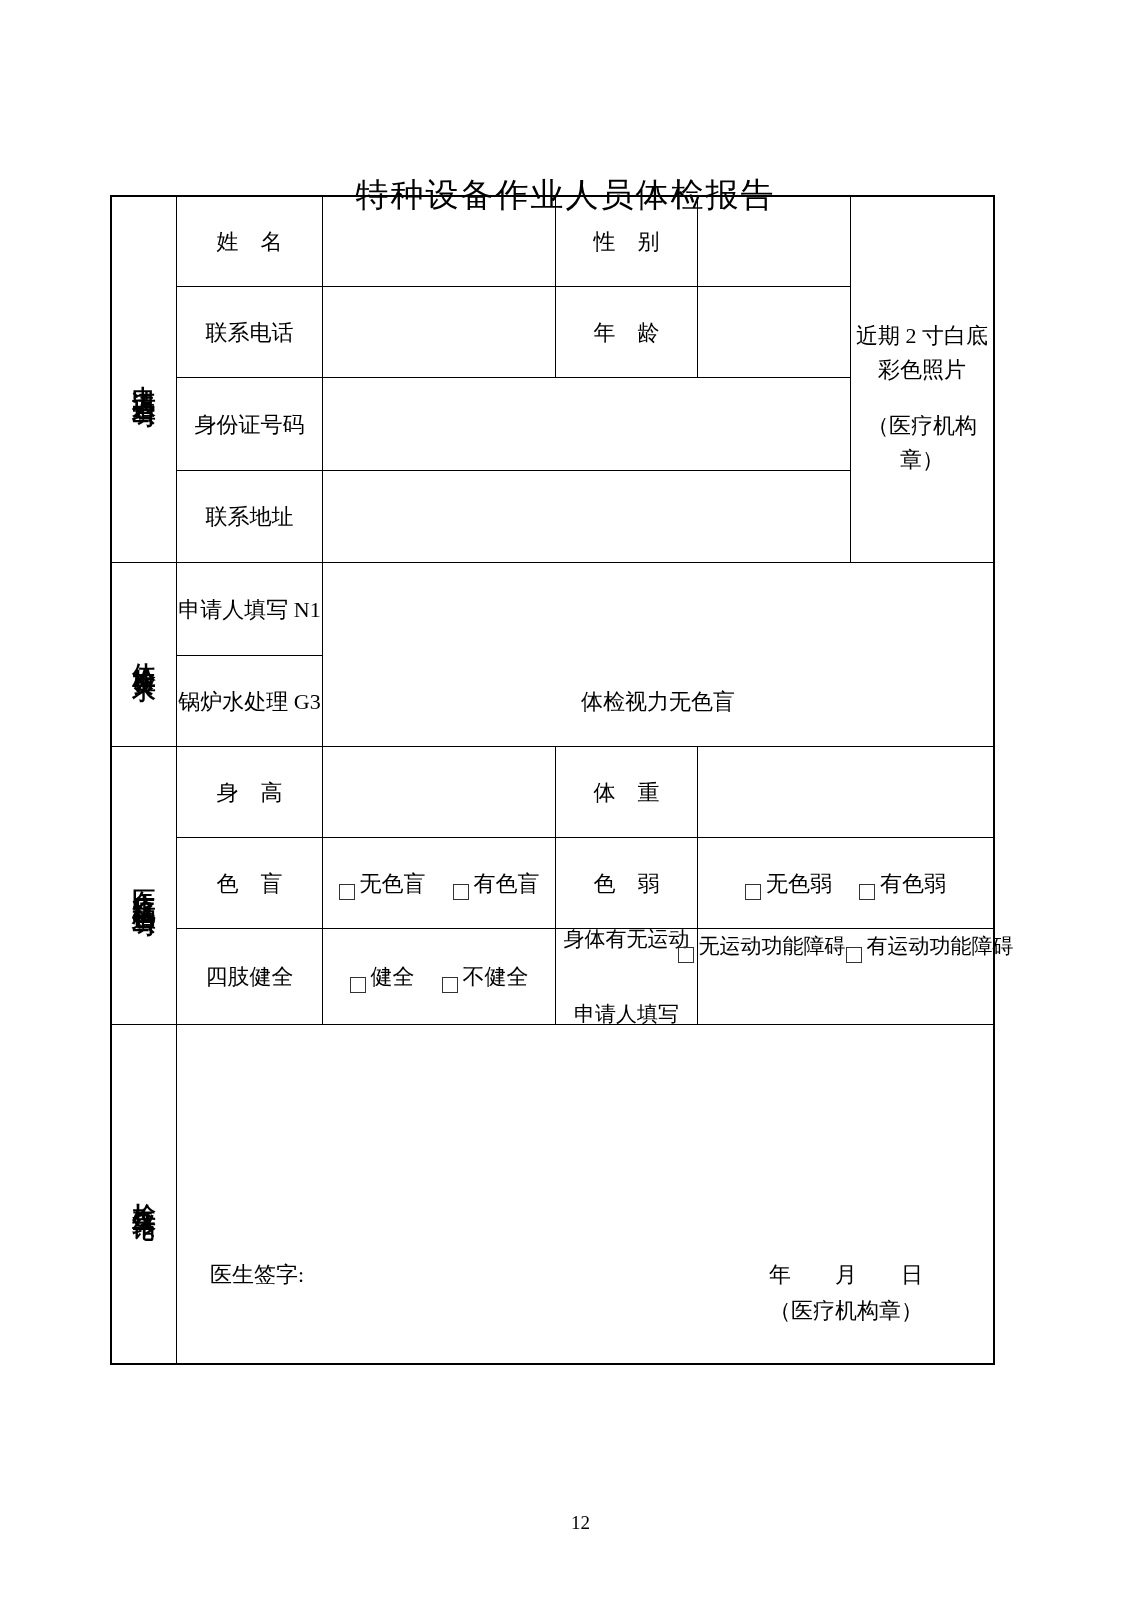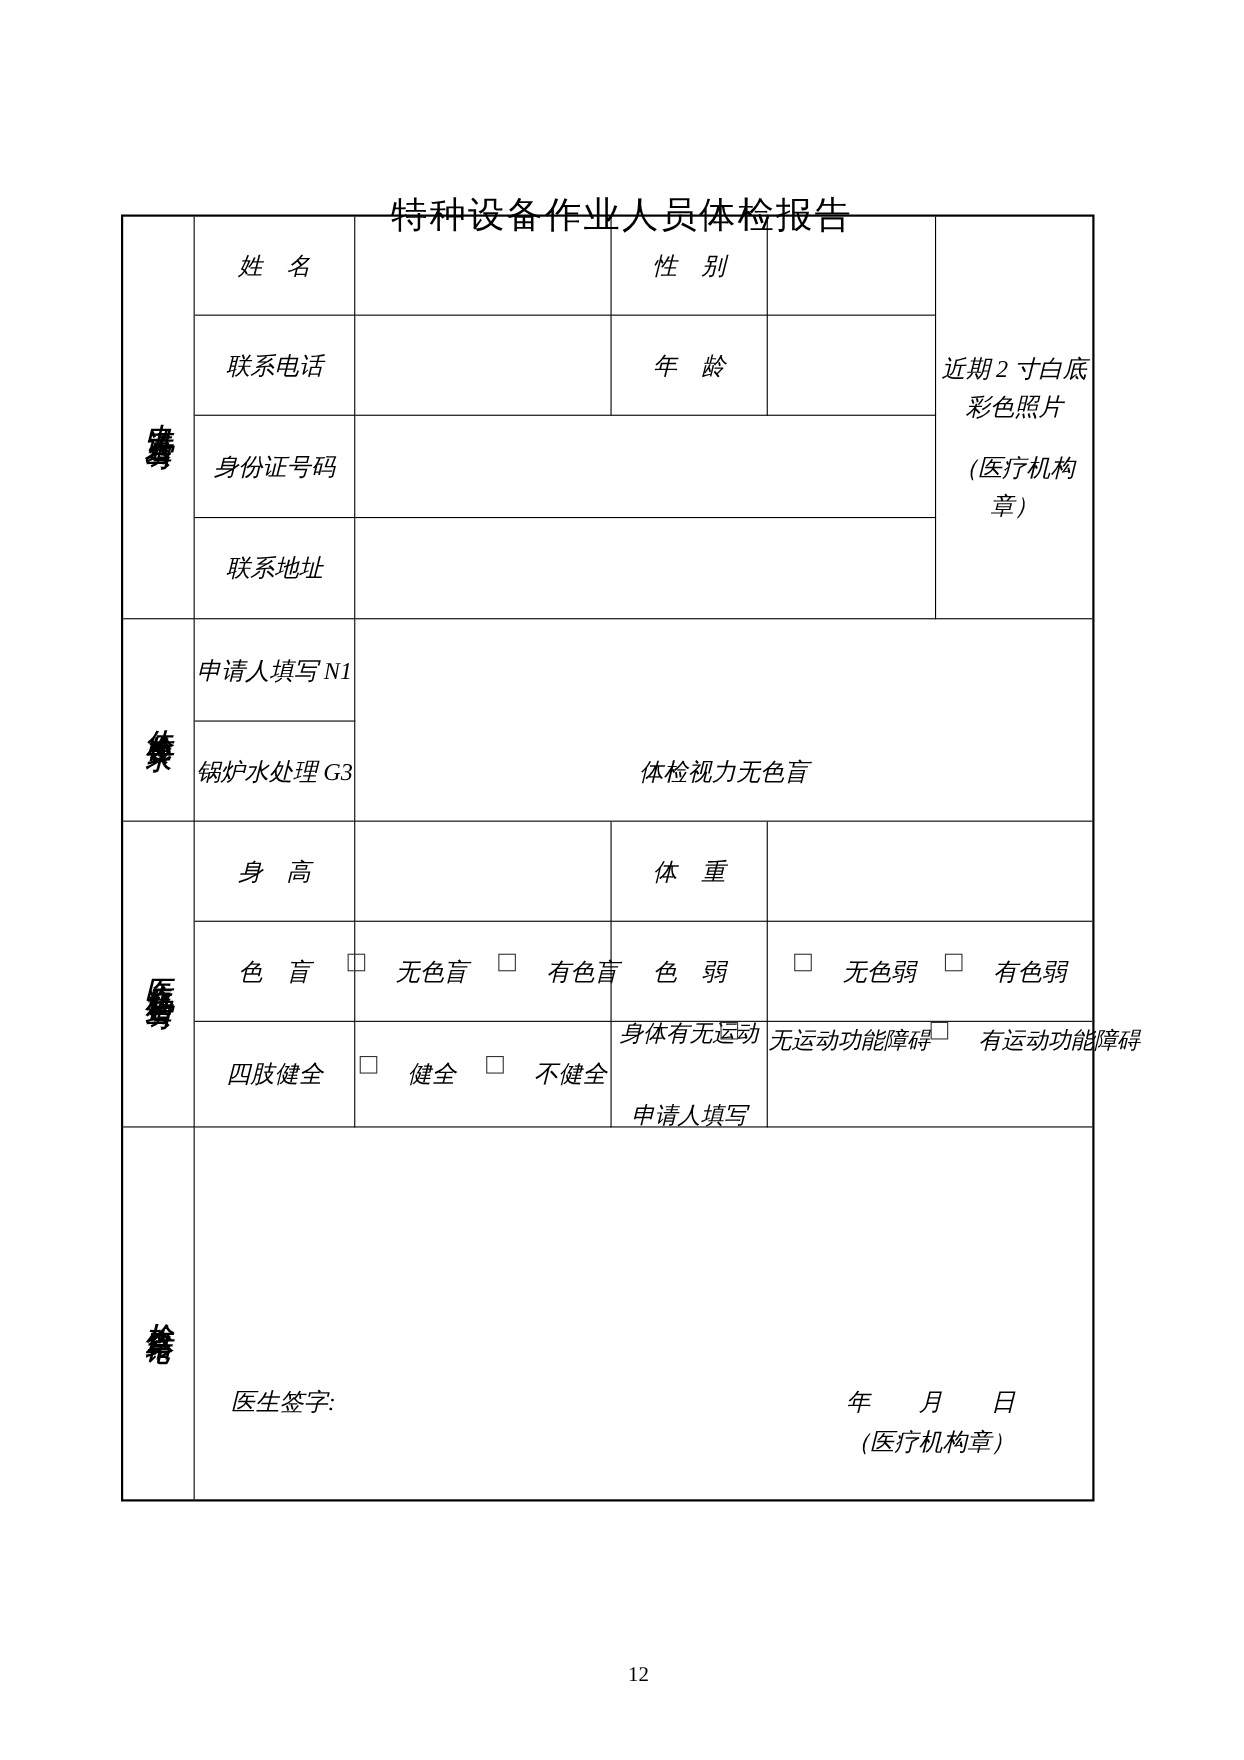--- a/index.html
+++ b/index.html
@@ -42,36 +42,35 @@
   .cell {
     box-sizing: border-box;
     border-right: 1.6px solid #000;
     border-bottom: 1.6px solid #000;
     display: flex;
     align-items: center;
     justify-content: center;
     font-size: 22px;
     line-height: 1.5;
     text-align: center;
-    font-style: italic;
   }
   .no-r { border-right: none; }
   .no-b { border-bottom: none; }
   .vtext {
     writing-mode: vertical-rl;
     text-orientation: upright;
     font-weight: bold;
     font-size: 23px;
     letter-spacing: 5px;
     line-height: 1;
   }
   .photo-cell { flex-direction: column; font-size: 22px; line-height: 34px; margin-top: 36px; }
   .photo-seal { margin-top: 22px; }
   .opt-row { display: flex; gap: 27px; align-items: center; justify-content: center; font-size: 22px; }
-  .opt { display: inline-flex; align-items: flex-start; white-space: nowrap; gap: 23px; }
+  .opt { display: inline-flex; align-items: flex-end; white-space: nowrap; }
   .cbx {
     display: inline-block;
     width: 14px;
     height: 14px;
     border: 1.5px solid #333;
     margin-right: 5px;
     flex: 0 0 auto;
   }
   .two-line { flex-direction: column; line-height: 33px; font-size: 21px; gap: 42px; }
   .opt-stack { flex-direction: row; align-items: flex-start; justify-content: center; }

